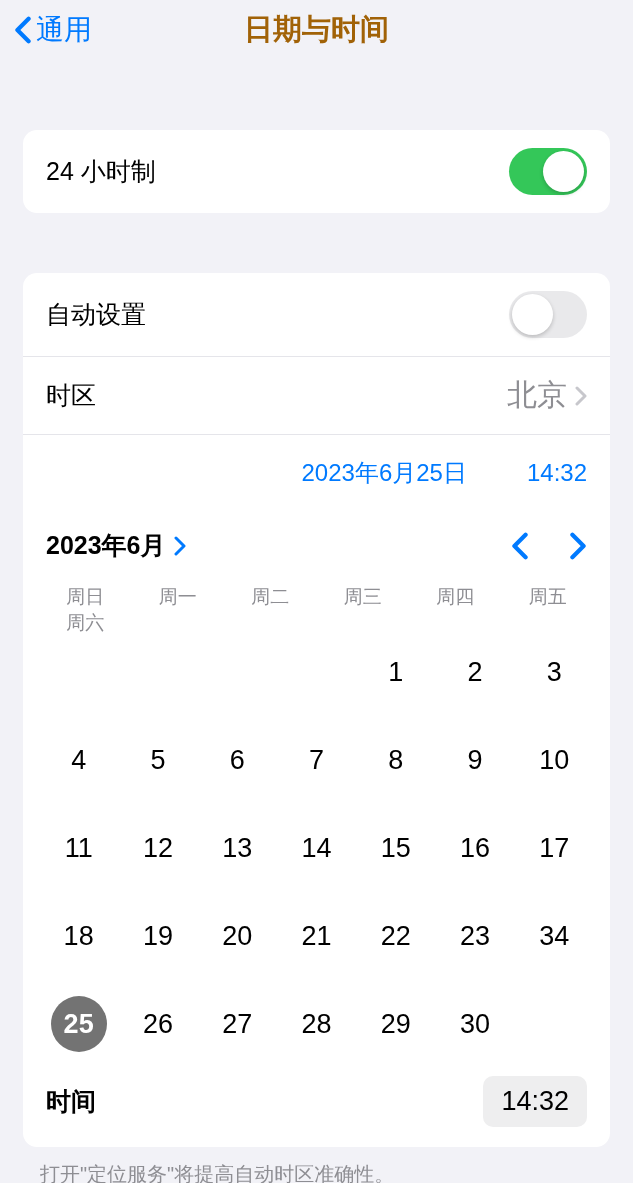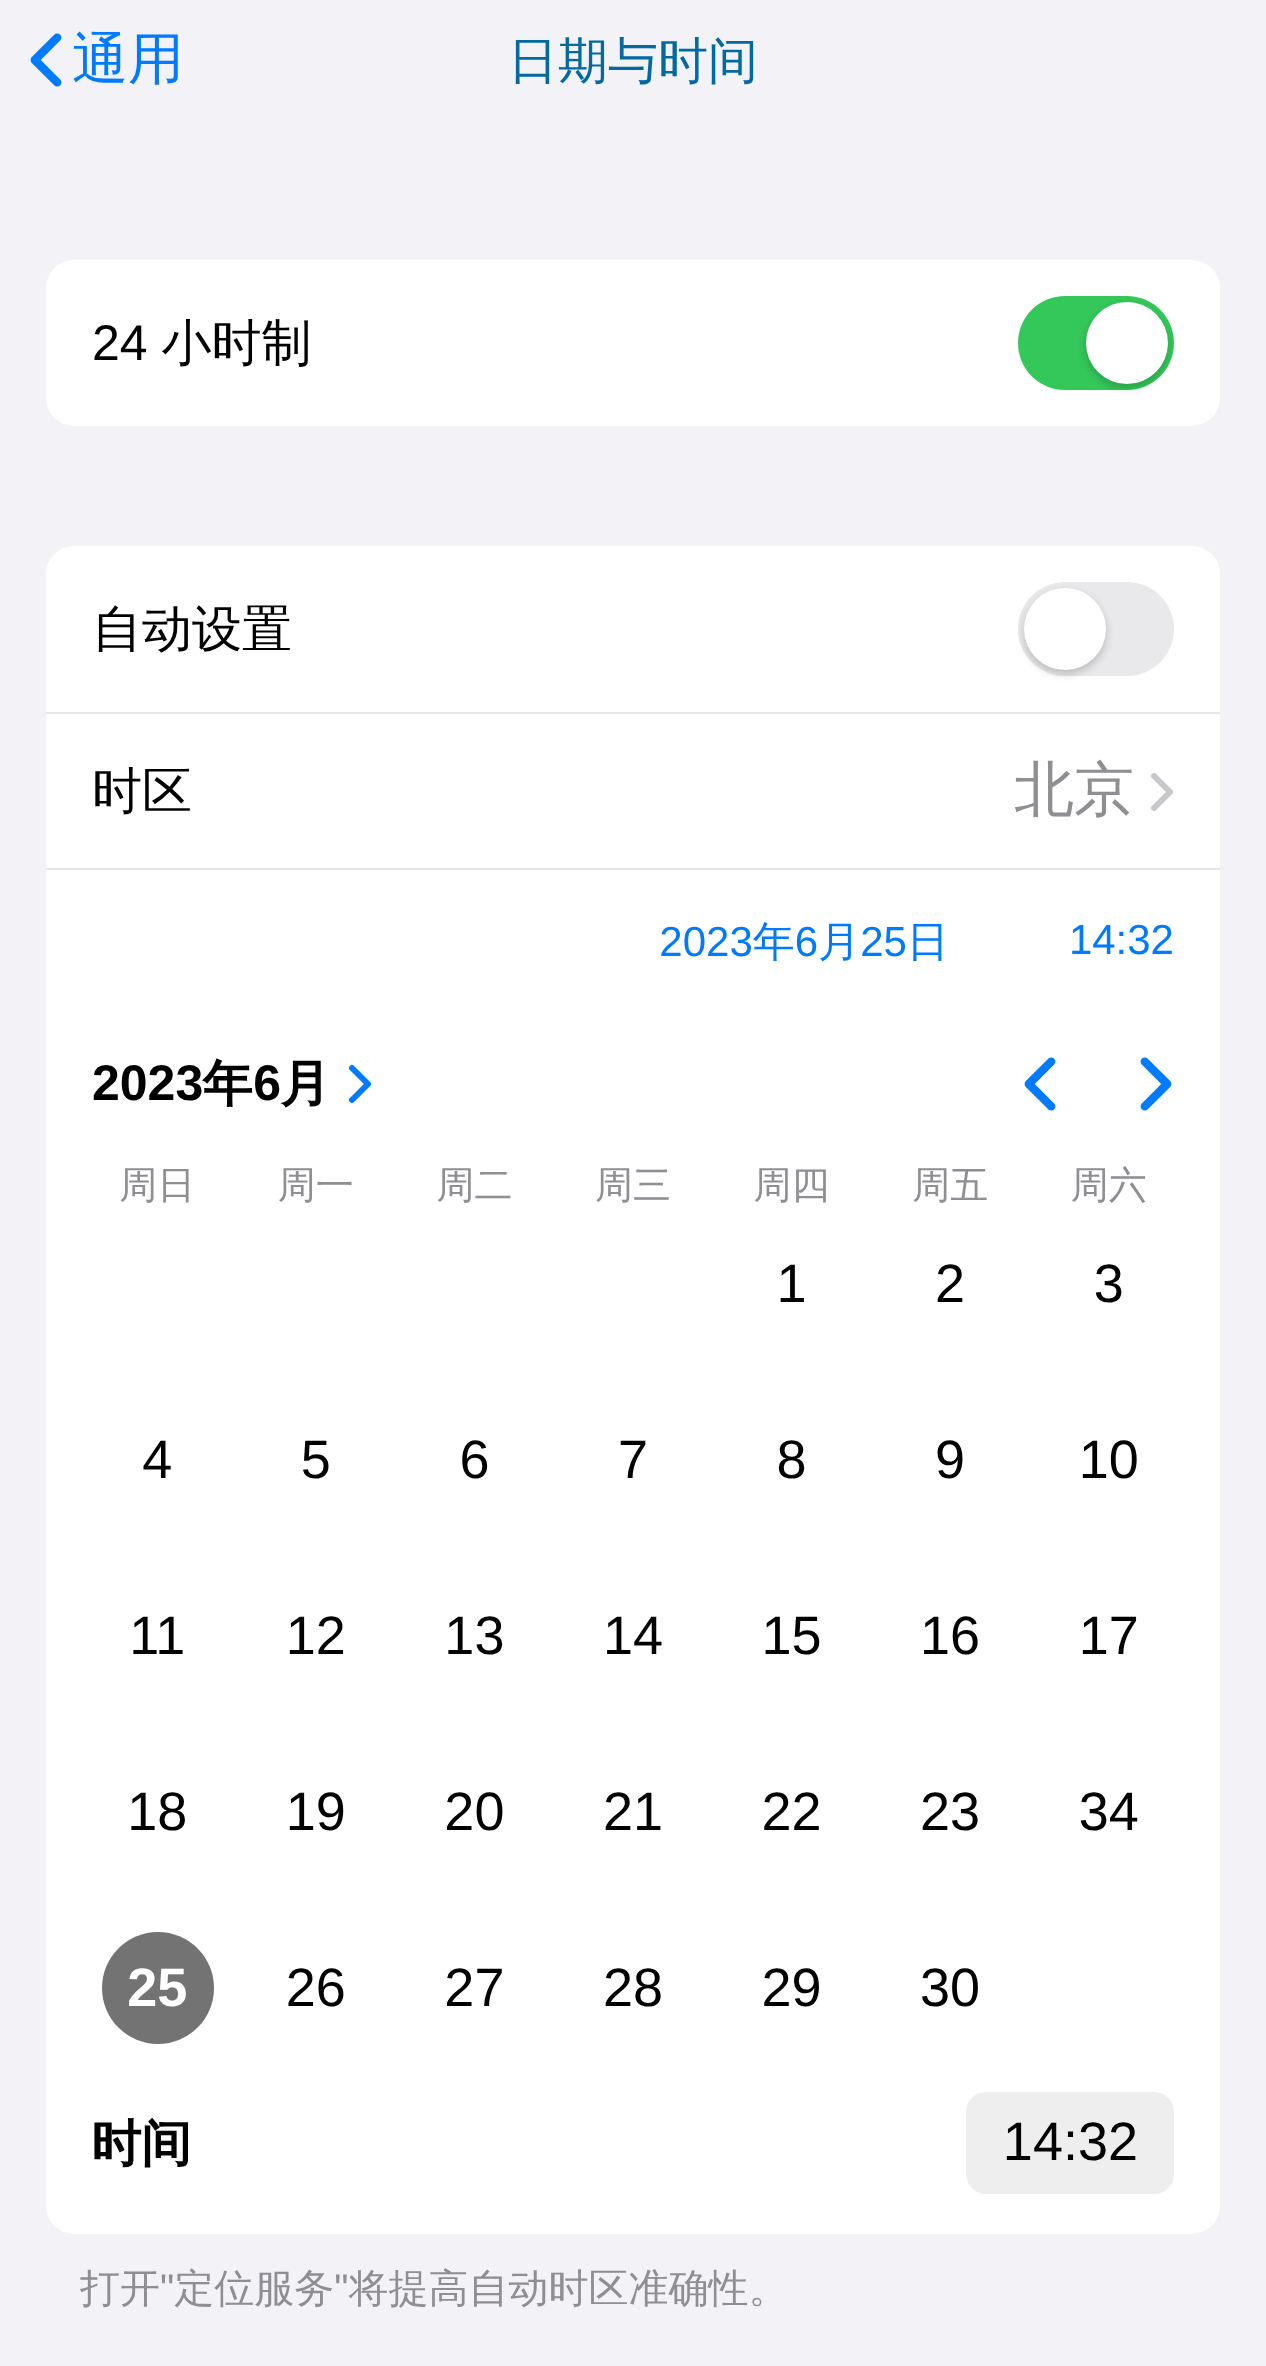--- a/index.html
+++ b/index.html
@@ -29,23 +29,23 @@
       gap: 4px;
     }
     .back-chevron {
       width: 18px;
       height: 28px;
     }
     .header-title {
       position: absolute;
       left: 50%;
       transform: translateX(-50%);
-      font-size: 25px;
-      font-weight: 400;
-      color: #0369a1;
+      font-size: 29px;
+      font-weight: 700;
+      color: #a16207;
     }
     .section {
       background: #fff;
       border-radius: 14px;
       margin: 0 23px;
       overflow: hidden;
     }
     .section-1 {
       margin-top: 70px;
     }
@@ -103,21 +103,21 @@
       width: 12px;
       height: 20px;
       color: #c7c7cc;
     }
     .date-time-display {
       display: flex;
       justify-content: flex-end;
       align-items: center;
       padding: 22px 23px;
       gap: 60px;
-      font-size: 21px;
+      font-size: 24px;
       color: #007aff;
     }
     .calendar-header {
       display: flex;
       align-items: center;
       justify-content: space-between;
       padding: 18px 23px 10px 23px;
     }
     .month-year-btn {
       display: flex;
@@ -137,21 +137,21 @@
       gap: 40px;
     }
     .nav-arrow {
       width: 18px;
       height: 28px;
       color: #007aff;
       cursor: pointer;
     }
     .weekdays {
       display: grid;
-      grid-template-columns: repeat(7, 1fr);
+      grid-template-columns: repeat(6, 1fr);
       padding: 12px 16px 8px 16px;
       text-align: center;
     }
     .weekday {
       font-size: 19px;
       color: #8e8e93;
     }
     .calendar-grid {
       display: grid;
       grid-template-columns: repeat(7, 1fr);

